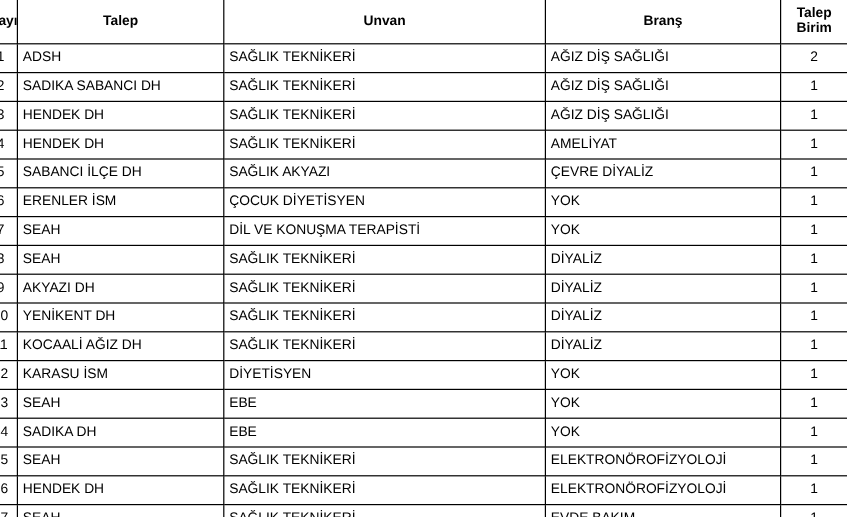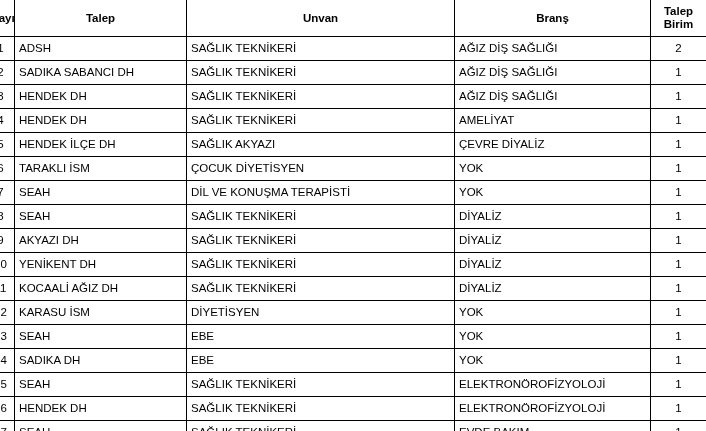--- a/index.html
+++ b/index.html
@@ -96,28 +96,28 @@
       </tr>
       <tr>
         <td class="no">4</td>
         <td>HENDEK DH</td>
         <td>SAĞLIK TEKNİKERİ</td>
         <td>AMELİYAT</td>
         <td class="adet">1</td>
       </tr>
       <tr>
         <td class="no">5</td>
-        <td>HENDEK İLÇE DH</td>
+        <td>SABANCI İLÇE DH</td>
         <td>SAĞLIK AKYAZI</td>
         <td>ÇEVRE DİYALİZ</td>
         <td class="adet">1</td>
       </tr>
       <tr>
         <td class="no">6</td>
-        <td>TARAKLI İSM</td>
+        <td>ERENLER İSM</td>
         <td>ÇOCUK DİYETİSYEN</td>
         <td>YOK</td>
         <td class="adet">1</td>
       </tr>
       <tr>
         <td class="no">7</td>
         <td>SEAH</td>
         <td>DİL VE KONUŞMA TERAPİSTİ</td>
         <td>YOK</td>
         <td class="adet">1</td>

